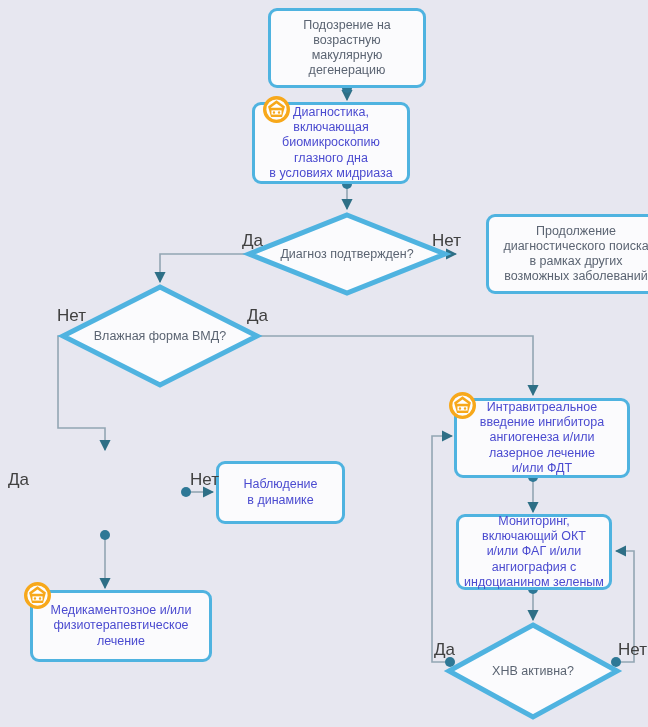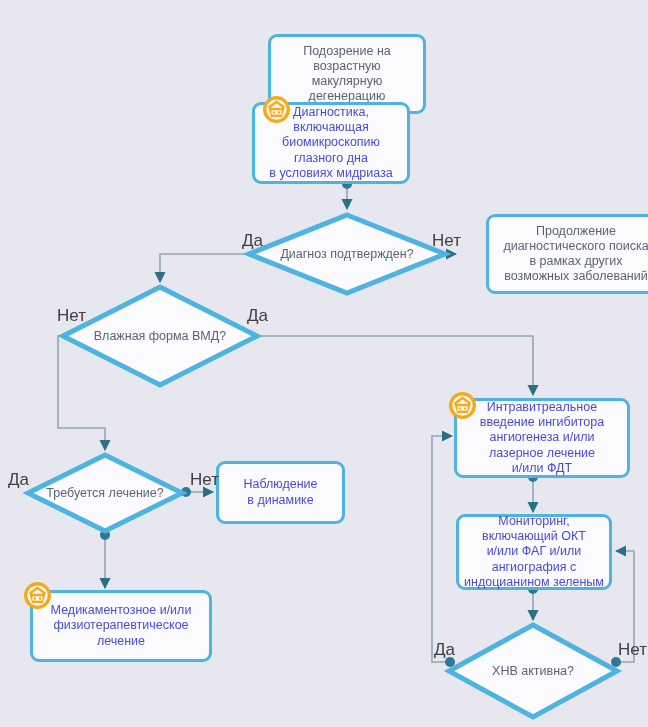--- a/index.html
+++ b/index.html
@@ -137,21 +137,21 @@
       <circle cx="242" cy="336" r="5"></circle>
       <circle cx="186" cy="492" r="5"></circle>
       <circle cx="105" cy="535" r="5"></circle>
       <circle cx="533" cy="477" r="5"></circle>
       <circle cx="533" cy="589" r="5"></circle>
       <circle cx="450" cy="662" r="5"></circle>
       <circle cx="616" cy="662" r="5"></circle>
     </g>
   </svg>
 
-  <div class="node-box" style="left:268px; top:8px; width:158px; height:80px;margin-top:26px;">
+  <div class="node-box" style="left:268px; top:8px; width:158px; height:80px;">
     <span class="txt txt-gray">Подозрение на
 возрастную
 макулярную дегенерацию</span>
   </div>
 
   <div class="node-box" style="left:252px; top:102px; width:158px; height:82px;">
     <span class="txt txt-blue">Диагностика,
 включающая
 биомикроскопию
 глазного дна
@@ -180,26 +180,20 @@
 возможных заболеваний</span>
   </div>
 
   <div class="diamond-wrap" style="left:60px; top:284px; width:200px; height:104px;">
     <svg width="200" height="104" viewBox="0 0 200 104" xmlns="http://www.w3.org/2000/svg">
       <polygon points="100,3 197,52 100,101 3,52" fill="#fbfbfd" stroke="#4fb3e0" stroke-width="5"></polygon>
     </svg>
     <div class="diamond-label">Влажная форма ВМД?</div>
   </div>
 
-  <div class="diamond-wrap" style="left:25px; top:452px; width:160px; height:82px;">
-    <svg width="160" height="82" viewBox="0 0 160 82" xmlns="http://www.w3.org/2000/svg">
-      <polygon points="80,3 157,41 80,79 3,41" fill="#fbfbfd" stroke="#4fb3e0" stroke-width="5"></polygon>
-    </svg>
-    <div class="diamond-label">Требуется лечение?</div>
-  </div>
 
   <div class="node-box" style="left:216px; top:461px; width:129px; height:63px;">
     <span class="txt txt-blue">Наблюдение
 в динамике</span>
   </div>
 
   <div class="node-box" style="left:30px; top:590px; width:182px; height:72px;">
     <span class="txt txt-blue">Медикаментозное и/или
 физиотерапевтическое
 лечение</span>

